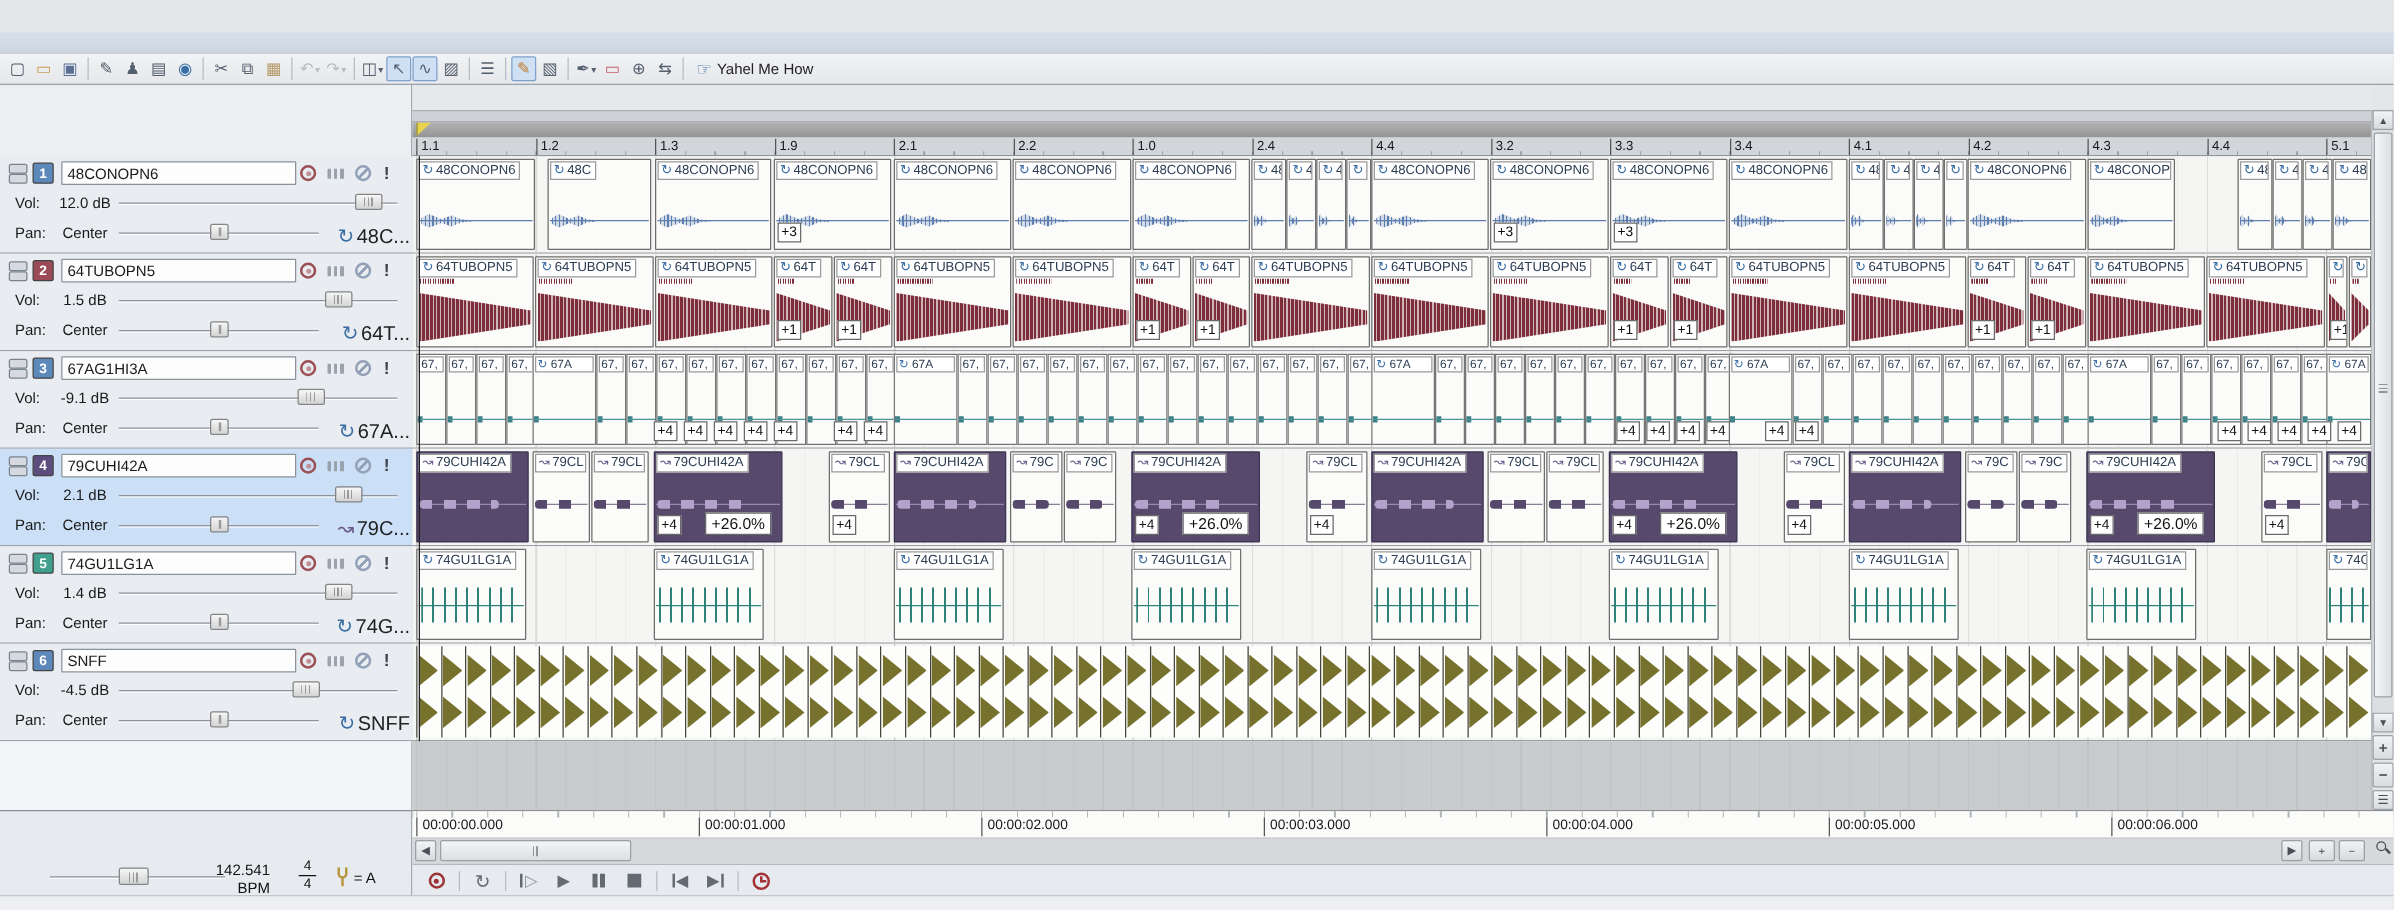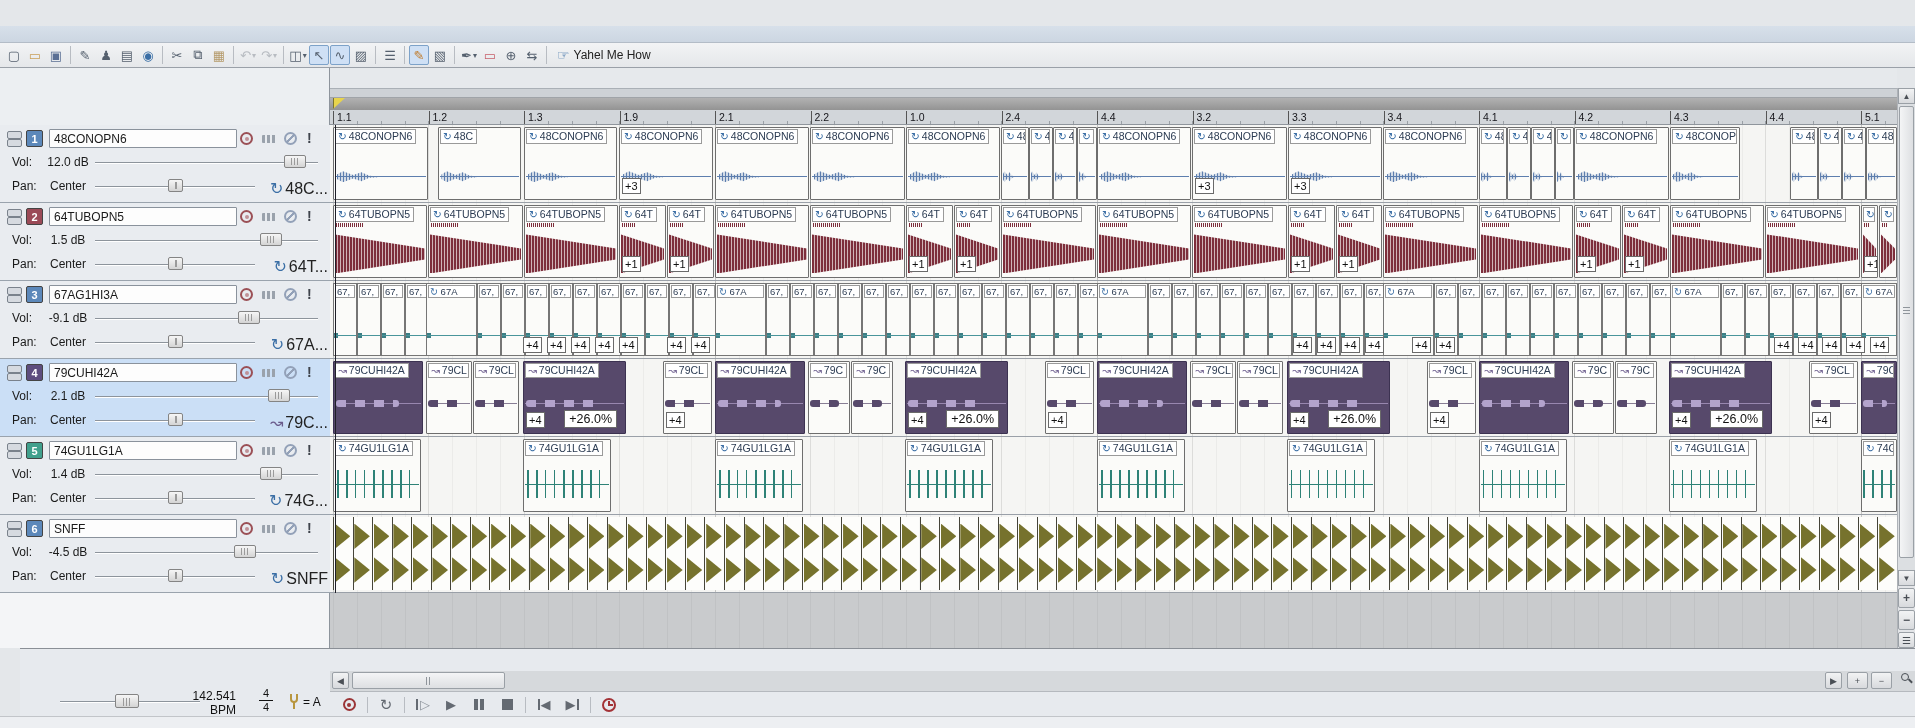--- a/index.html
+++ b/index.html
@@ -25,21 +25,21 @@
 .tbtn .dd { font-size:8px; color:#55606e; margin-left:1px; }
 .tbtn.disabled .dd { color:#b8bcc2; }
 .tsep { width:1px; height:18px; background:#b8bcc2; margin:0 3px; flex:0 0 auto; }
 #show-me-how { display:flex; align-items:center; gap:4px; margin-left:6px; font-size:12px; color:#222; }
 #show-me-how .hand { color:#3a6ea5; font-size:14px; }
 
 
 #track-panel { position:absolute; left:0; top:68px; width:330px; height:580px; background:#eceff2; border-right:1px solid #8d949c; }
 #right-pane { position:absolute; left:330px; top:68px; width:1567px; height:580px; background:#e6e9ec; }
 #vcol { position:absolute; left:1897px; top:88px; width:18px; height:560px; background:#e3e5e8; border-left:1px solid #aeb2b7; display:flex; flex-direction:column; }
-#bottom-left { position:absolute; left:0; top:648px; width:330px; height:68px; background:#e7eaee; border-top:1px solid #8a8f96; border-right:1px solid #8d949c;margin-left:20px; }
+#bottom-left { position:absolute; left:0; top:648px; width:330px; height:68px; background:#e7eaee; border-top:1px solid #8a8f96; border-right:1px solid #8d949c; }
 #bottom-right { position:absolute; left:330px; top:648px; width:1585px; height:68px; background:#e7eaee; border-top:1px solid #8a8f96; }
 #statusbar { position:absolute; left:0; top:716px; width:100%; height:12px; background:#edeff2; border-top:1px solid #c2c5c9; }
 
 
 #time-display { position:absolute; left:0; top:0; width:330px; height:57px; display:flex; align-items:center; padding:0 16px; border-bottom:1px solid #b6bac0; }
 #time-main { font-size:28px; color:#0c0c0c; letter-spacing:-1px; }
 #time-beats { font-size:28px; color:#0c0c0c; margin-left:auto; letter-spacing:-1px; }
 
 
 .track { position:absolute; left:0; width:330px; height:78px; background:#e9ecf0; border-bottom:1px solid #9aa3ad; }
@@ -1402,20 +1402,29 @@
     <div id="tuning">
       <svg width="12" height="17" viewBox="0 0 12 17">
         <path d="M3 1 v5 a3 3 0 0 0 6 0 v-5" stroke="#b8963f" fill="none" stroke-width="2"></path>
         <line x1="6" y1="9" x2="6" y2="16" stroke="#b8963f" stroke-width="2"></line>
       </svg>
       <span>= A</span>
     </div>
   </div>
 
   <div id="bottom-right">
+    <div id="timeruler">
+        <span class="timelbl" style="left: 3px;">00:00:00.000</span>
+        <span class="timelbl" style="left: 229px;">00:00:01.000</span>
+        <span class="timelbl" style="left: 455px;">00:00:02.000</span>
+        <span class="timelbl" style="left: 681px;">00:00:03.000</span>
+        <span class="timelbl" style="left: 907px;">00:00:04.000</span>
+        <span class="timelbl" style="left: 1133px;">00:00:05.000</span>
+        <span class="timelbl" style="left: 1359px;">00:00:06.000</span>
+      </div>
     <div id="hscroll">
       <div class="scrbtn" style="left:2px">◀</div>
       <div id="hthumb"></div>
       <div class="scrbtn" style="left:1495px">▶</div>
       <div class="scrbtn" style="left:1517px;width:21px">+</div>
       <div class="scrbtn" style="left:1541px;width:21px">−</div>
     </div>
     <div id="transport">
         <span class="tpbtn">
           <s class="g-rec"></s>

